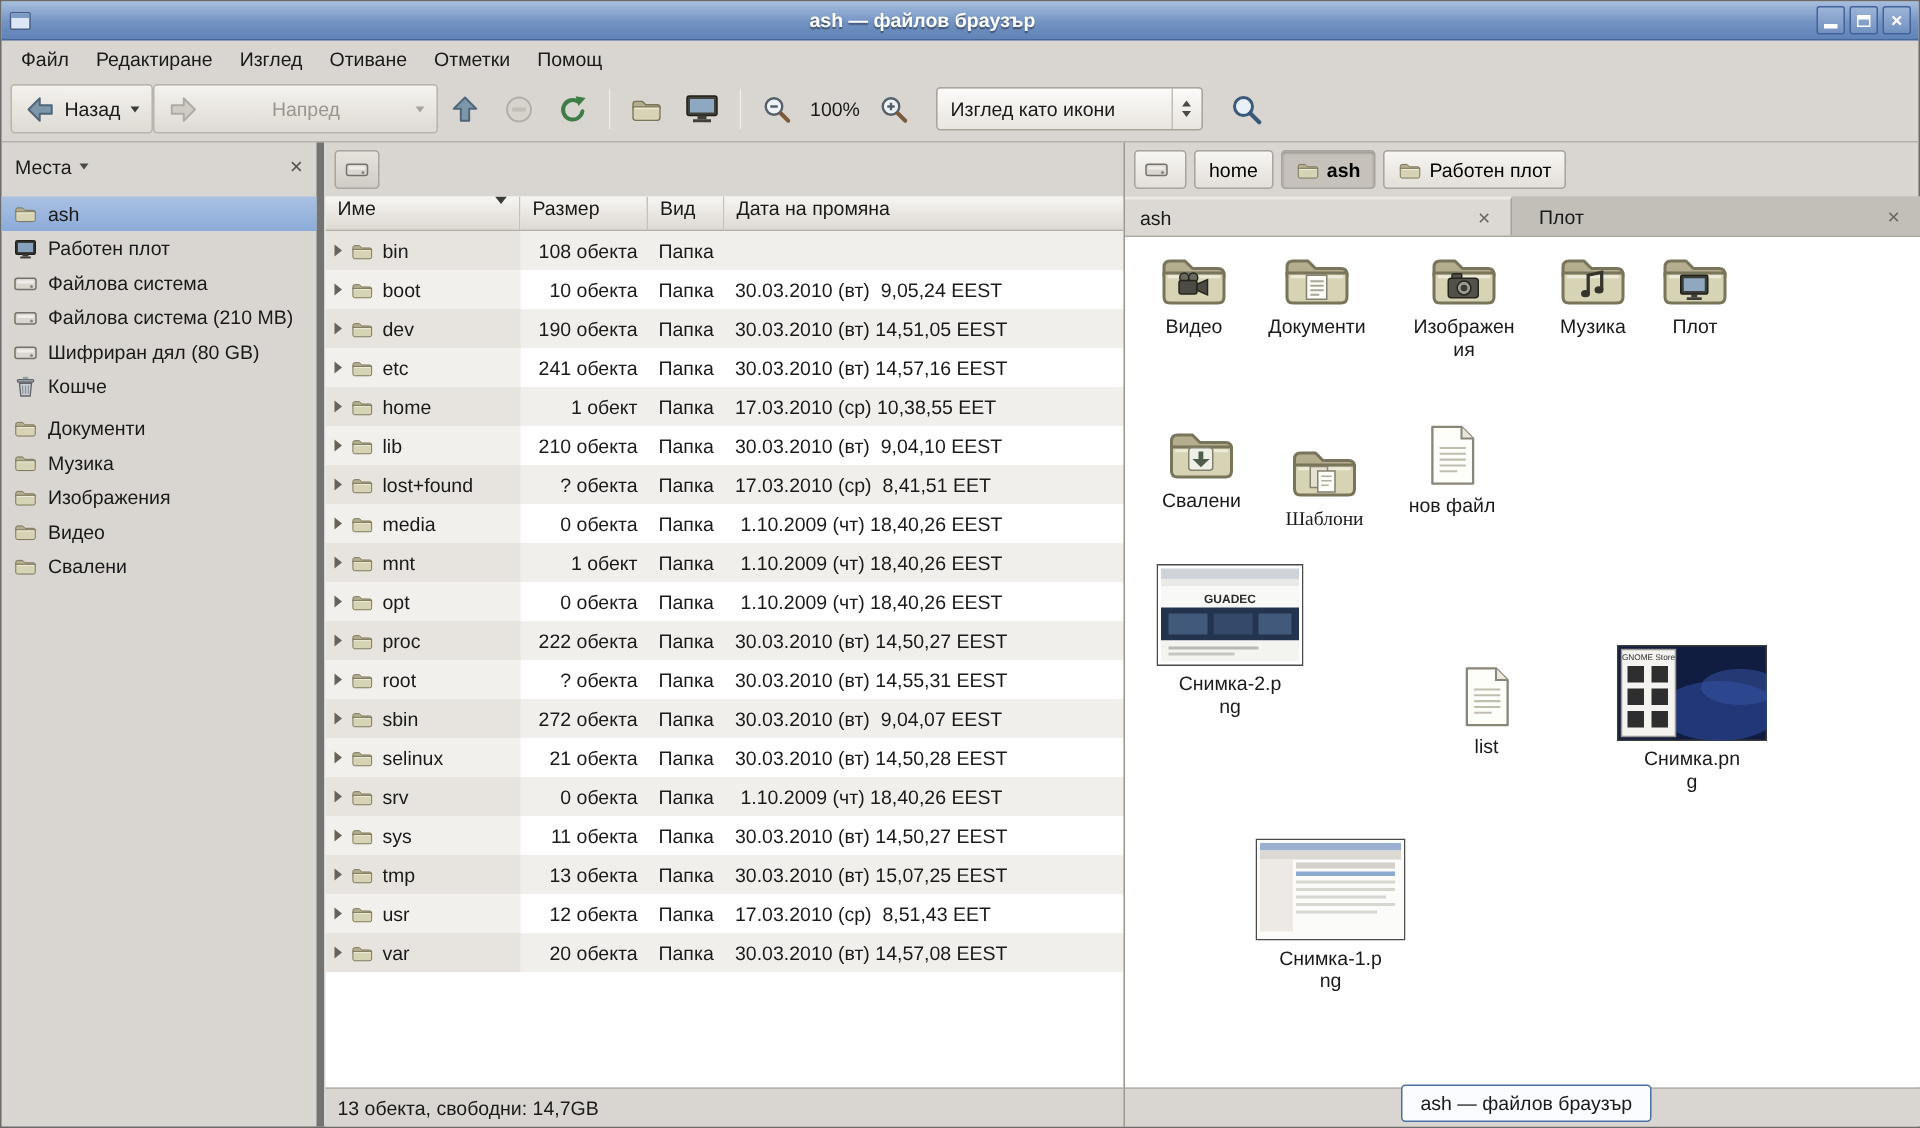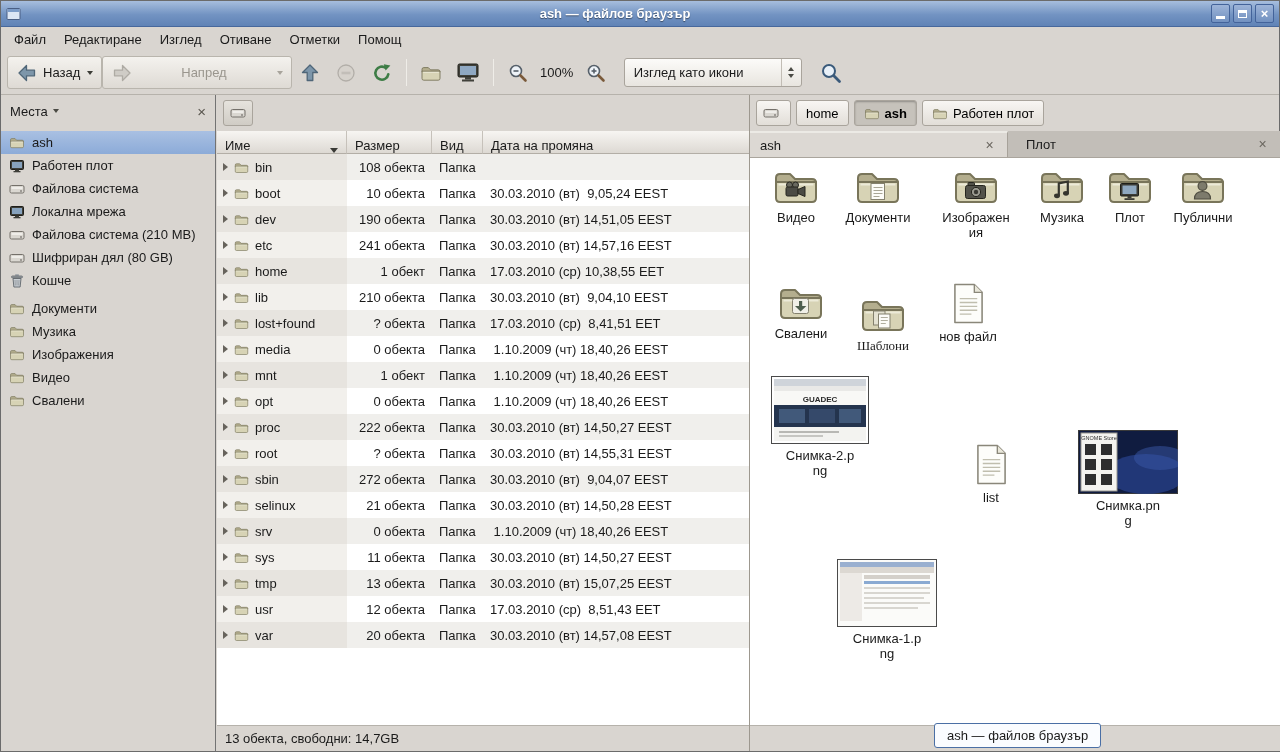--- a/index.html
+++ b/index.html
@@ -30,36 +30,36 @@
   .chev.dim{border-top-color:#a8a49c;}
   .tsep{width:1px;height:27px;background:#c0bcb4;border-right:1px solid #efede8;margin:0 6px;}
   .zoom-label{min-width:42px;text-align:center;}
   .combo{display:flex;align-items:center;height:29px;width:178px;border:1px solid #a9a49c;border-radius:3px;background:linear-gradient(#fcfbf9,#e8e5df);margin-left:10px;padding-left:9px;}
   .combo-arrows{margin-left:auto;height:100%;width:20px;border-left:1px solid #c2bdb5;display:flex;flex-direction:column;align-items:center;justify-content:center;gap:3px;}
   .combo-arrows i{display:block;width:0;height:0;}
   .combo-arrows .up{border-bottom:4px solid #4a4a44;border-left:3.5px solid transparent;border-right:3.5px solid transparent;}
   .combo-arrows .down{border-top:4px solid #4a4a44;border-left:3.5px solid transparent;border-right:3.5px solid transparent;}
 
   
-  #sidebar{position:absolute;left:0;top:94px;width:215px;bottom:0;border-right:1px solid #737373;}
+  #sidebar{position:absolute;left:0;top:94px;width:215px;bottom:0;border-right:5px solid #737373;}
   #sidebar-header{height:32px;display:flex;align-items:center;padding:0 9px;}
   .chev-sm{width:0;height:0;border-top:4px solid #4a4a44;border-left:3.5px solid transparent;border-right:3.5px solid transparent;margin-left:5px;}
   #sidebar-close{margin-left:auto;color:#5a564f;font-size:15px;line-height:1;}
   #places{padding-top:4px;}
   .place{height:23px;display:flex;align-items:center;padding-left:8px;gap:7px;white-space:nowrap;}
   .place.selected{background:linear-gradient(#a9c0e2,#8cా如a) ;background:linear-gradient(#a9c0e2,#8cabd8);}
   .place-sep{height:5px;}
 
   
   #listpane{position:absolute;left:216px;top:94px;width:532px;bottom:0;}
   #listpane-top{height:36px;display:flex;align-items:center;padding-left:6px;}
   .mini-btn{width:30px;height:26px;border:1px solid #a9a49c;border-radius:3px;background:linear-gradient(#e6e3dd,#d0ccc5);display:flex;align-items:center;justify-content:center;}
   #table{position:absolute;left:0;top:36px;right:0;bottom:26px;background:#fff;overflow:hidden;}
   #thead{display:flex;height:23px;}
-  .th{display:flex;align-items:flex-end;padding:0 8px;background:linear-gradient(#f7f5f2,#ddd9d3);border-right:1px solid #c6c1ba;border-bottom:1px solid #b3aea6;}
+  .th{display:flex;align-items:flex-start;padding:0 8px;background:linear-gradient(#f7f5f2,#ddd9d3);border-right:1px solid #c6c1ba;border-bottom:1px solid #b3aea6;}
   .th-name{width:130px;justify-content:space-between;}
   .th-size{width:85px;}
   .th-type{width:51px;}
   .th-date{flex:1;border-right:none;}
   .sort-arrow{width:0;height:0;border-top:5px solid #3a3a36;border-left:4px solid transparent;border-right:4px solid transparent;}
   .tr{display:flex;height:26px;align-items:stretch;}
   .tr:nth-child(odd){background:#f0efec;}
   .tr:nth-child(odd) .td-name{background:#e7e4df;}
   .tr:nth-child(even){background:#ffffff;}
   .tr:nth-child(even) .td-name{background:#f2f0ec;}
@@ -258,31 +258,20 @@
               <rect x="1" y="4.5" width="14" height="7.5" rx="1.5" fill="#dad7d1" stroke="#74706a"></rect>
               <rect x="2.5" y="6" width="11" height="2" fill="#efede9"></rect>
               <circle cx="12" cy="10" r="1" fill="#8a8680"></circle>
             </svg>
           </span>
           <span class="plabel">Файлова система</span>
         </div>
         <div class="place">
           <span style="display:flex;width:16px">
             <svg width="16" height="16" viewBox="0 0 16 16">
-              <rect x="1.5" y="2.5" width="13" height="9" rx="1" fill="#3e3e38" stroke="#1e1e1a"></rect>
-              <rect x="3" y="4" width="10" height="6" fill="#87a2bd"></rect>
-              <rect x="6" y="11.5" width="4" height="1.5" fill="#3e3e38"></rect>
-              <rect x="4.5" y="13" width="7" height="1.3" fill="#3e3e38"></rect>
-            </svg>
-          </span>
-          <span class="plabel">Локална мрежа</span>
-        </div>
-        <div class="place">
-          <span style="display:flex;width:16px">
-            <svg width="16" height="16" viewBox="0 0 16 16">
               <rect x="1" y="4.5" width="14" height="7.5" rx="1.5" fill="#dad7d1" stroke="#74706a"></rect>
               <rect x="2.5" y="6" width="11" height="2" fill="#efede9"></rect>
               <circle cx="12" cy="10" r="1" fill="#8a8680"></circle>
             </svg>
           </span>
           <span class="plabel">Файлова система (210 MB)</span>
         </div>
         <div class="place">
           <span style="display:flex;width:16px">
             <svg width="16" height="16" viewBox="0 0 16 16">
@@ -775,34 +764,20 @@
     <path d="M6.5 18.5 h35" stroke="#ecead8" stroke-width="2" fill="none"></path>
               <g>
                 <rect x="14.5" y="17.5" width="18" height="12.5" rx="1" fill="#3c3c36" stroke="#1f1f1a"></rect>
                 <rect x="16.5" y="19.5" width="14" height="8.5" fill="#8fa8c0"></rect>
                 <rect x="21.5" y="30" width="4" height="2.2" fill="#3c3c36"></rect>
                 <rect x="18.5" y="32.2" width="10" height="1.8" fill="#3c3c36"></rect>
               </g>
             </svg>
           </span>
           <span class="icon-label">Плот</span>
-        </div>
-        <div class="icon-item" style="left: 417px; top: 8px; width: 72px;">
-          <span style="display:flex">
-            <svg width="48" height="40" viewBox="0 0 48 40">
-    <path d="M4 12 q0-4 4-4 h10 l5 5 h17 q4 0 4 4 v1 H4 z" fill="#b4ae8e" stroke="#79755a" stroke-width="2" stroke-linejoin="round"></path>
-    <path d="M4 16 h40 v16 q0 4 -4 4 H8 q-4 0 -4 -4 z" fill="#d7d3b5" stroke="#79755a" stroke-width="2" stroke-linejoin="round"></path>
-    <path d="M6.5 18.5 h35" stroke="#ecead8" stroke-width="2" fill="none"></path>
-              <g fill="#7d7b6c" stroke="#4e4c40" stroke-width="1.2">
-                <circle cx="23.5" cy="20" r="4.4"></circle>
-                <path d="M15.5 33 q0 -7.5 8 -7.5 t8 7.5 z"></path>
-              </g>
-            </svg>
-          </span>
-          <span class="icon-label">Публични</span>
         </div>
         <div class="icon-item" style="left: 15px; top: 124px; width: 72px;">
           <span style="display:flex">
             <svg width="48" height="40" viewBox="0 0 48 40">
     <path d="M4 12 q0-4 4-4 h10 l5 5 h17 q4 0 4 4 v1 H4 z" fill="#b4ae8e" stroke="#79755a" stroke-width="2" stroke-linejoin="round"></path>
     <path d="M4 16 h40 v16 q0 4 -4 4 H8 q-4 0 -4 -4 z" fill="#d7d3b5" stroke="#79755a" stroke-width="2" stroke-linejoin="round"></path>
     <path d="M6.5 18.5 h35" stroke="#ecead8" stroke-width="2" fill="none"></path>
               <g>
                 <rect x="15.5" y="16.5" width="16" height="15" rx="2" fill="#f0efe7" stroke="#84816e"></rect>
                 <rect x="22" y="19" width="3.2" height="5.5" fill="#4e5e4e"></rect>

